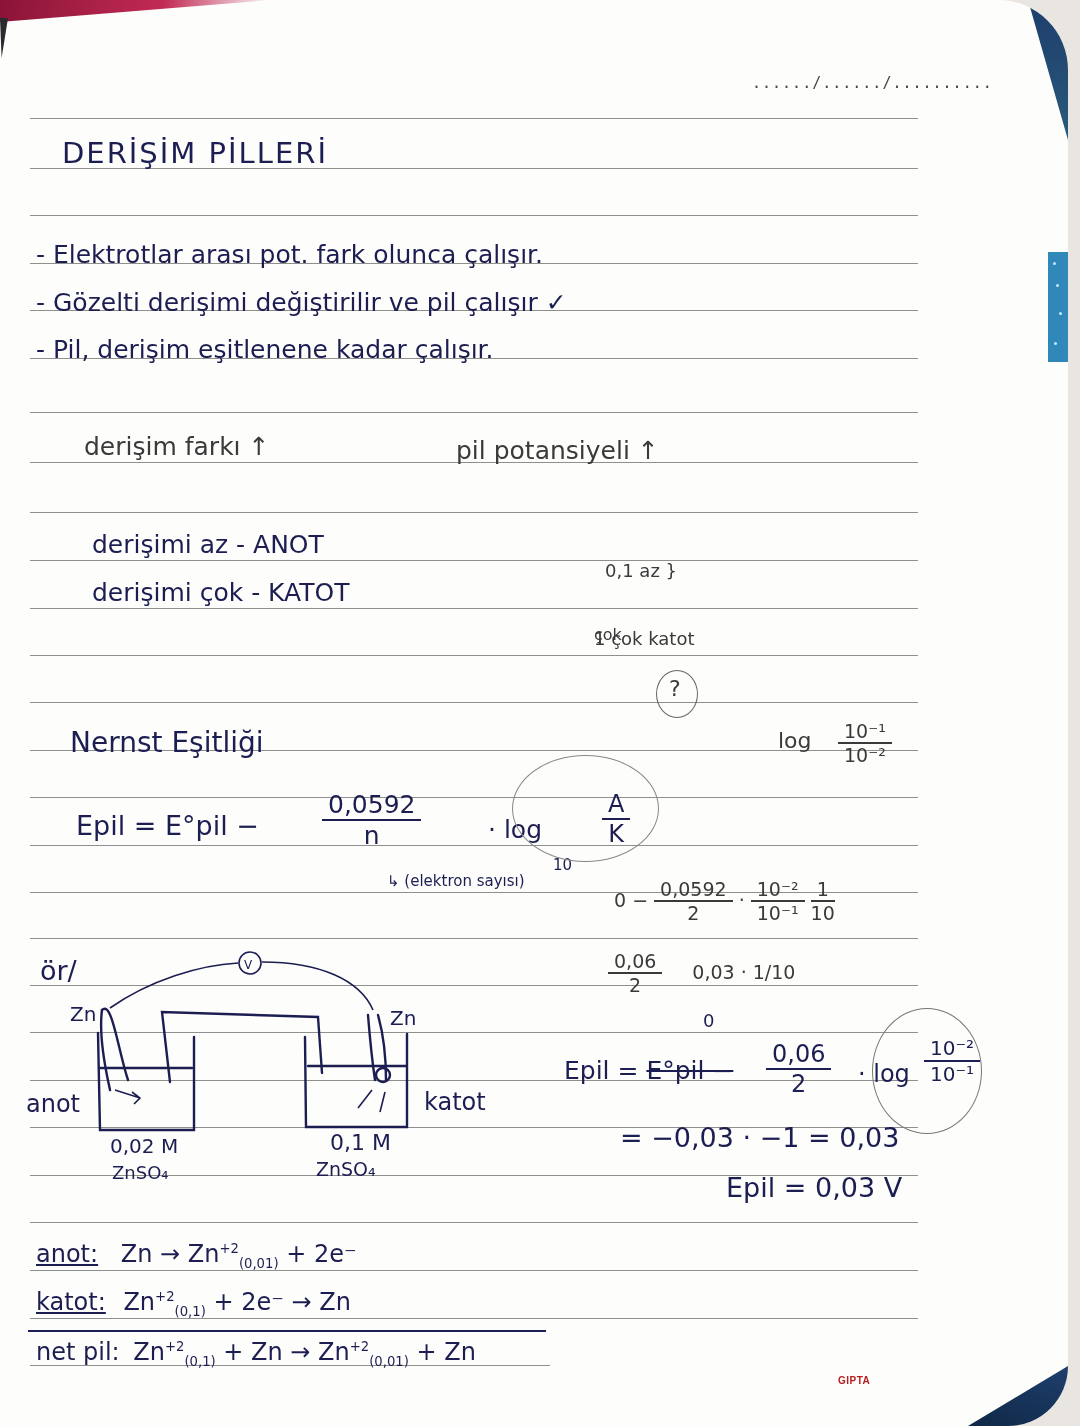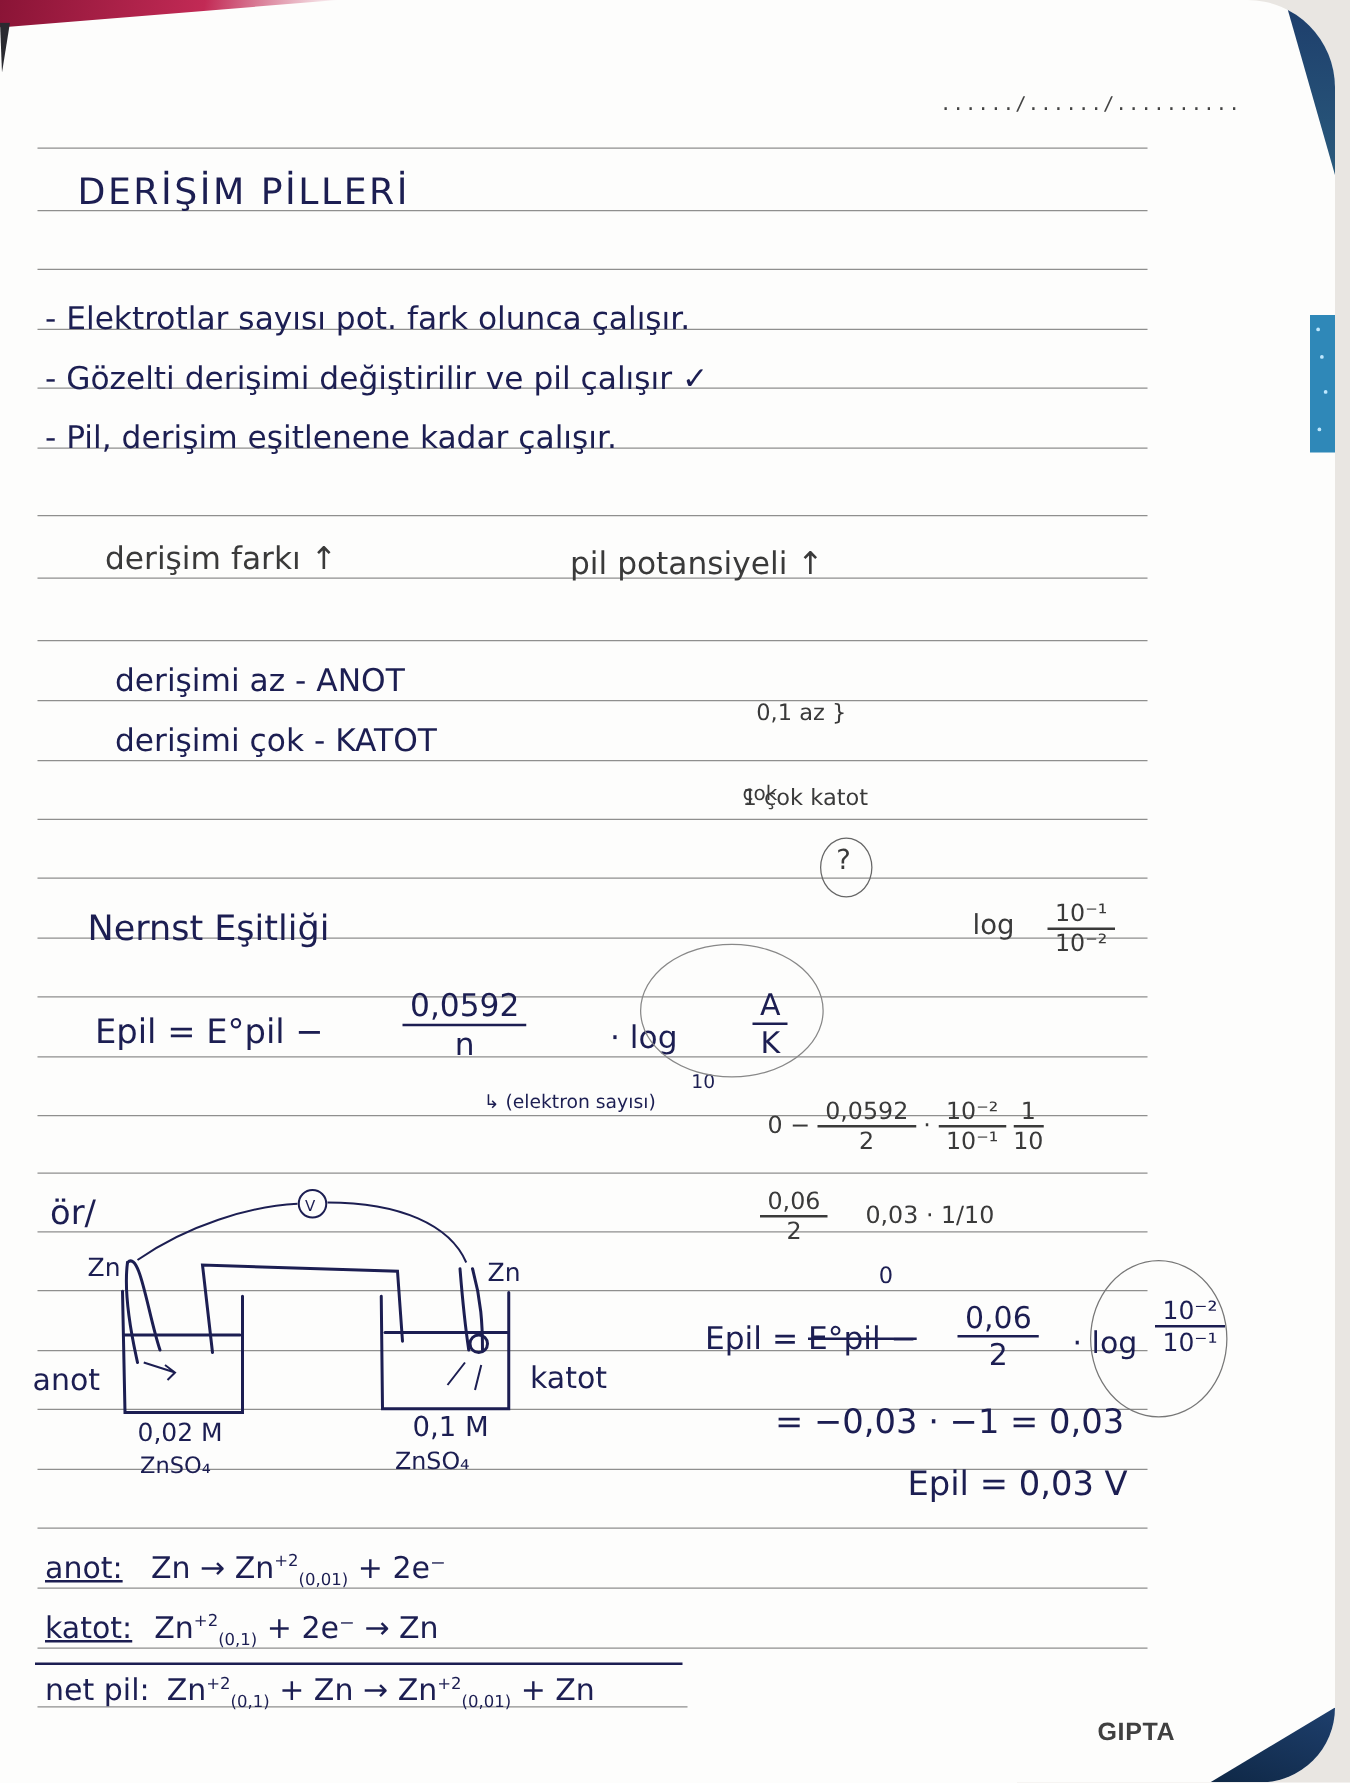--- a/index.html
+++ b/index.html
@@ -15,21 +15,21 @@
   .ink{position:absolute;color:#1c1e52;font-family:"DejaVu Sans",sans-serif;white-space:nowrap;}
   .pencil{color:#3a3a3a;}
   .small{font-size:15px;}
   .date{position:absolute;left:752px;top:74px;font-size:15px;color:#444;letter-spacing:1px;font-family:"DejaVu Sans Mono",monospace;}
   .title{left:62px;top:136px;font-size:29px;letter-spacing:2px;}
   .bullet{font-size:25px;left:36px;}
   .frac{display:inline-block;vertical-align:middle;text-align:center;}
   .frac .num{display:block;border-bottom:2px solid currentColor;padding:0 6px;}
   .frac .den{display:block;}
   sup,sub{font-size:0.55em;}
-  .brand{position:absolute;left:838px;top:1375px;font-family:"Liberation Sans",sans-serif;font-weight:bold;font-size:20px;color:#404040;letter-spacing:.5px;margin-left:40px;}
+  .brand{position:absolute;left:838px;top:1375px;font-family:"Liberation Sans",sans-serif;font-weight:bold;font-size:10px;color:#b91c1c;letter-spacing:.5px;}
   .circle{position:absolute;border:1.3px solid #666;border-radius:50%;}
   svg{position:absolute;left:0;top:0;}
 </style>
 </head>
 <body>
 
 <div class="page">
   <div class="corner-red"></div>
   <div class="corner-black"></div>
   <div class="edge-blue-top"></div>
@@ -60,21 +60,21 @@
   <div class="rule" style="top:1127px"></div>
   <div class="rule" style="top:1175px"></div>
   <div class="rule" style="top:1222px"></div>
   <div class="rule" style="top:1270px"></div>
   <div class="rule" style="top:1318px"></div>
   <div class="rule" style="top:1365px;width:520px"></div>
 
   <div class="date">....../....../..........</div>
   <div class="ink title">DERİŞİM PİLLERİ</div>
 
-  <div class="ink bullet" style="top:240px">- Elektrotlar sayısı pot. fark olunca çalışır.</div>
+  <div class="ink bullet" style="top:240px">- Elektrotlar arası pot. fark olunca çalışır.</div>
   <div class="ink bullet" style="top:335px">- Pil, derişim eşitlenene kadar çalışır.</div>
   <div class="ink bullet" style="top:288px">- Gözelti derişimi değiştirilir ve pil çalışır ✓</div>
 
   <div class="ink pencil" style="left:84px;top:432px;font-size:25px">derişim farkı ↑</div>
   <div class="ink pencil" style="left:456px;top:436px;font-size:25px">pil potansiyeli ↑</div>
 
   <div class="ink" style="left:92px;top:578px;font-size:25px">derişimi çok - KATOT</div>
   <div class="ink" style="left:92px;top:530px;font-size:25px">derişimi az - ANOT</div>
 
   <div class="ink pencil" style="left:605px;top:560px;font-size:18px">0,1 az }</div>

